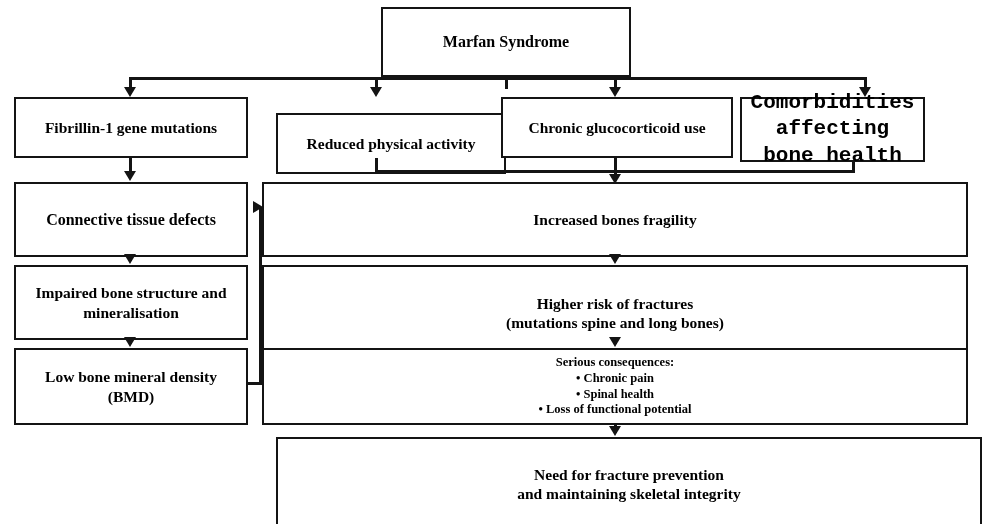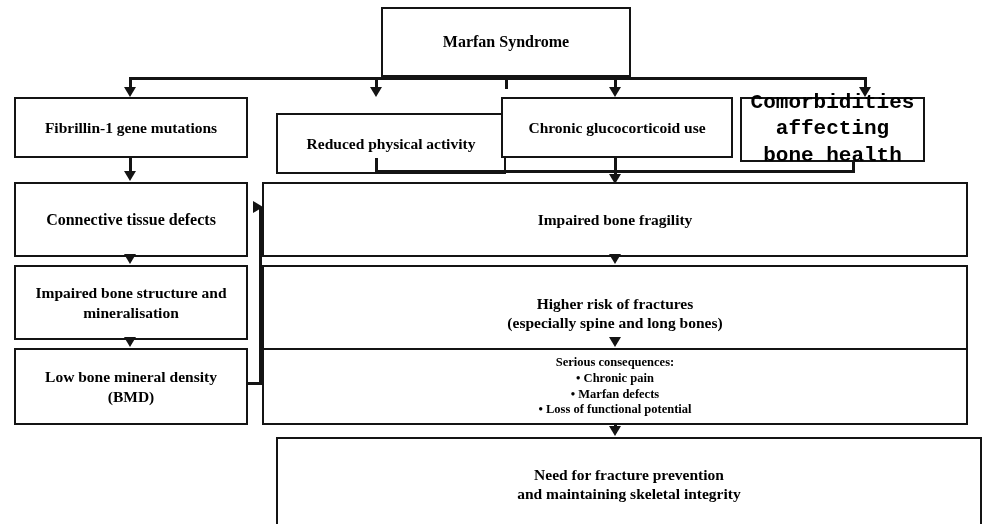--- a/index.html
+++ b/index.html
@@ -176,41 +176,41 @@
 
   <div class="ln v" style="left:129px; top:340px; height:4px;"></div>
   <div class="arrow-d" style="left:124px; top:337px;"></div>
 
   <div class="ln h" style="left:248px; top:382px; width:14px;"></div>
   <div class="ln v" style="left:259px; top:207px; height:177px;"></div>
   <div class="ln h" style="left:259px; top:207px; width:4px;"></div>
   <div class="arrow-r" style="left:253px; top:201px;"></div>
 
   <div class="node n-r1">
-    <span class="label">Impaired bone fragility</span>
+    <span class="label">Increased bones fragility</span>
   </div>
 
   <div class="ln v" style="left:614px; top:257px; height:4px;"></div>
   <div class="arrow-d" style="left:609px; top:254px;"></div>
 
   <div class="node n-r2">
     <span class="label">
       <span>Higher risk of fractures</span><br>
-      <span>(especially spine and long bones)</span>
+      <span>(mutations spine and long bones)</span>
     </span>
   </div>
 
   <div class="ln v" style="left:614px; top:340px; height:4px;"></div>
   <div class="arrow-d" style="left:609px; top:337px;"></div>
 
   <div class="node n-r3">
     <span class="label">
       <span>Serious consequences:</span><br>
       <span>• Chronic pain</span><br>
-      <span>• Marfan defects</span><br>
+      <span>• Spinal health</span><br>
       <span>• Loss of functional potential</span>
     </span>
   </div>
 
   <div class="ln v" style="left:614px; top:425px; height:8px;"></div>
   <div class="arrow-d" style="left:609px; top:426px;"></div>
 
   <div class="node n-r4">
     <span class="label">
       <span>Need for fracture prevention</span><br>

